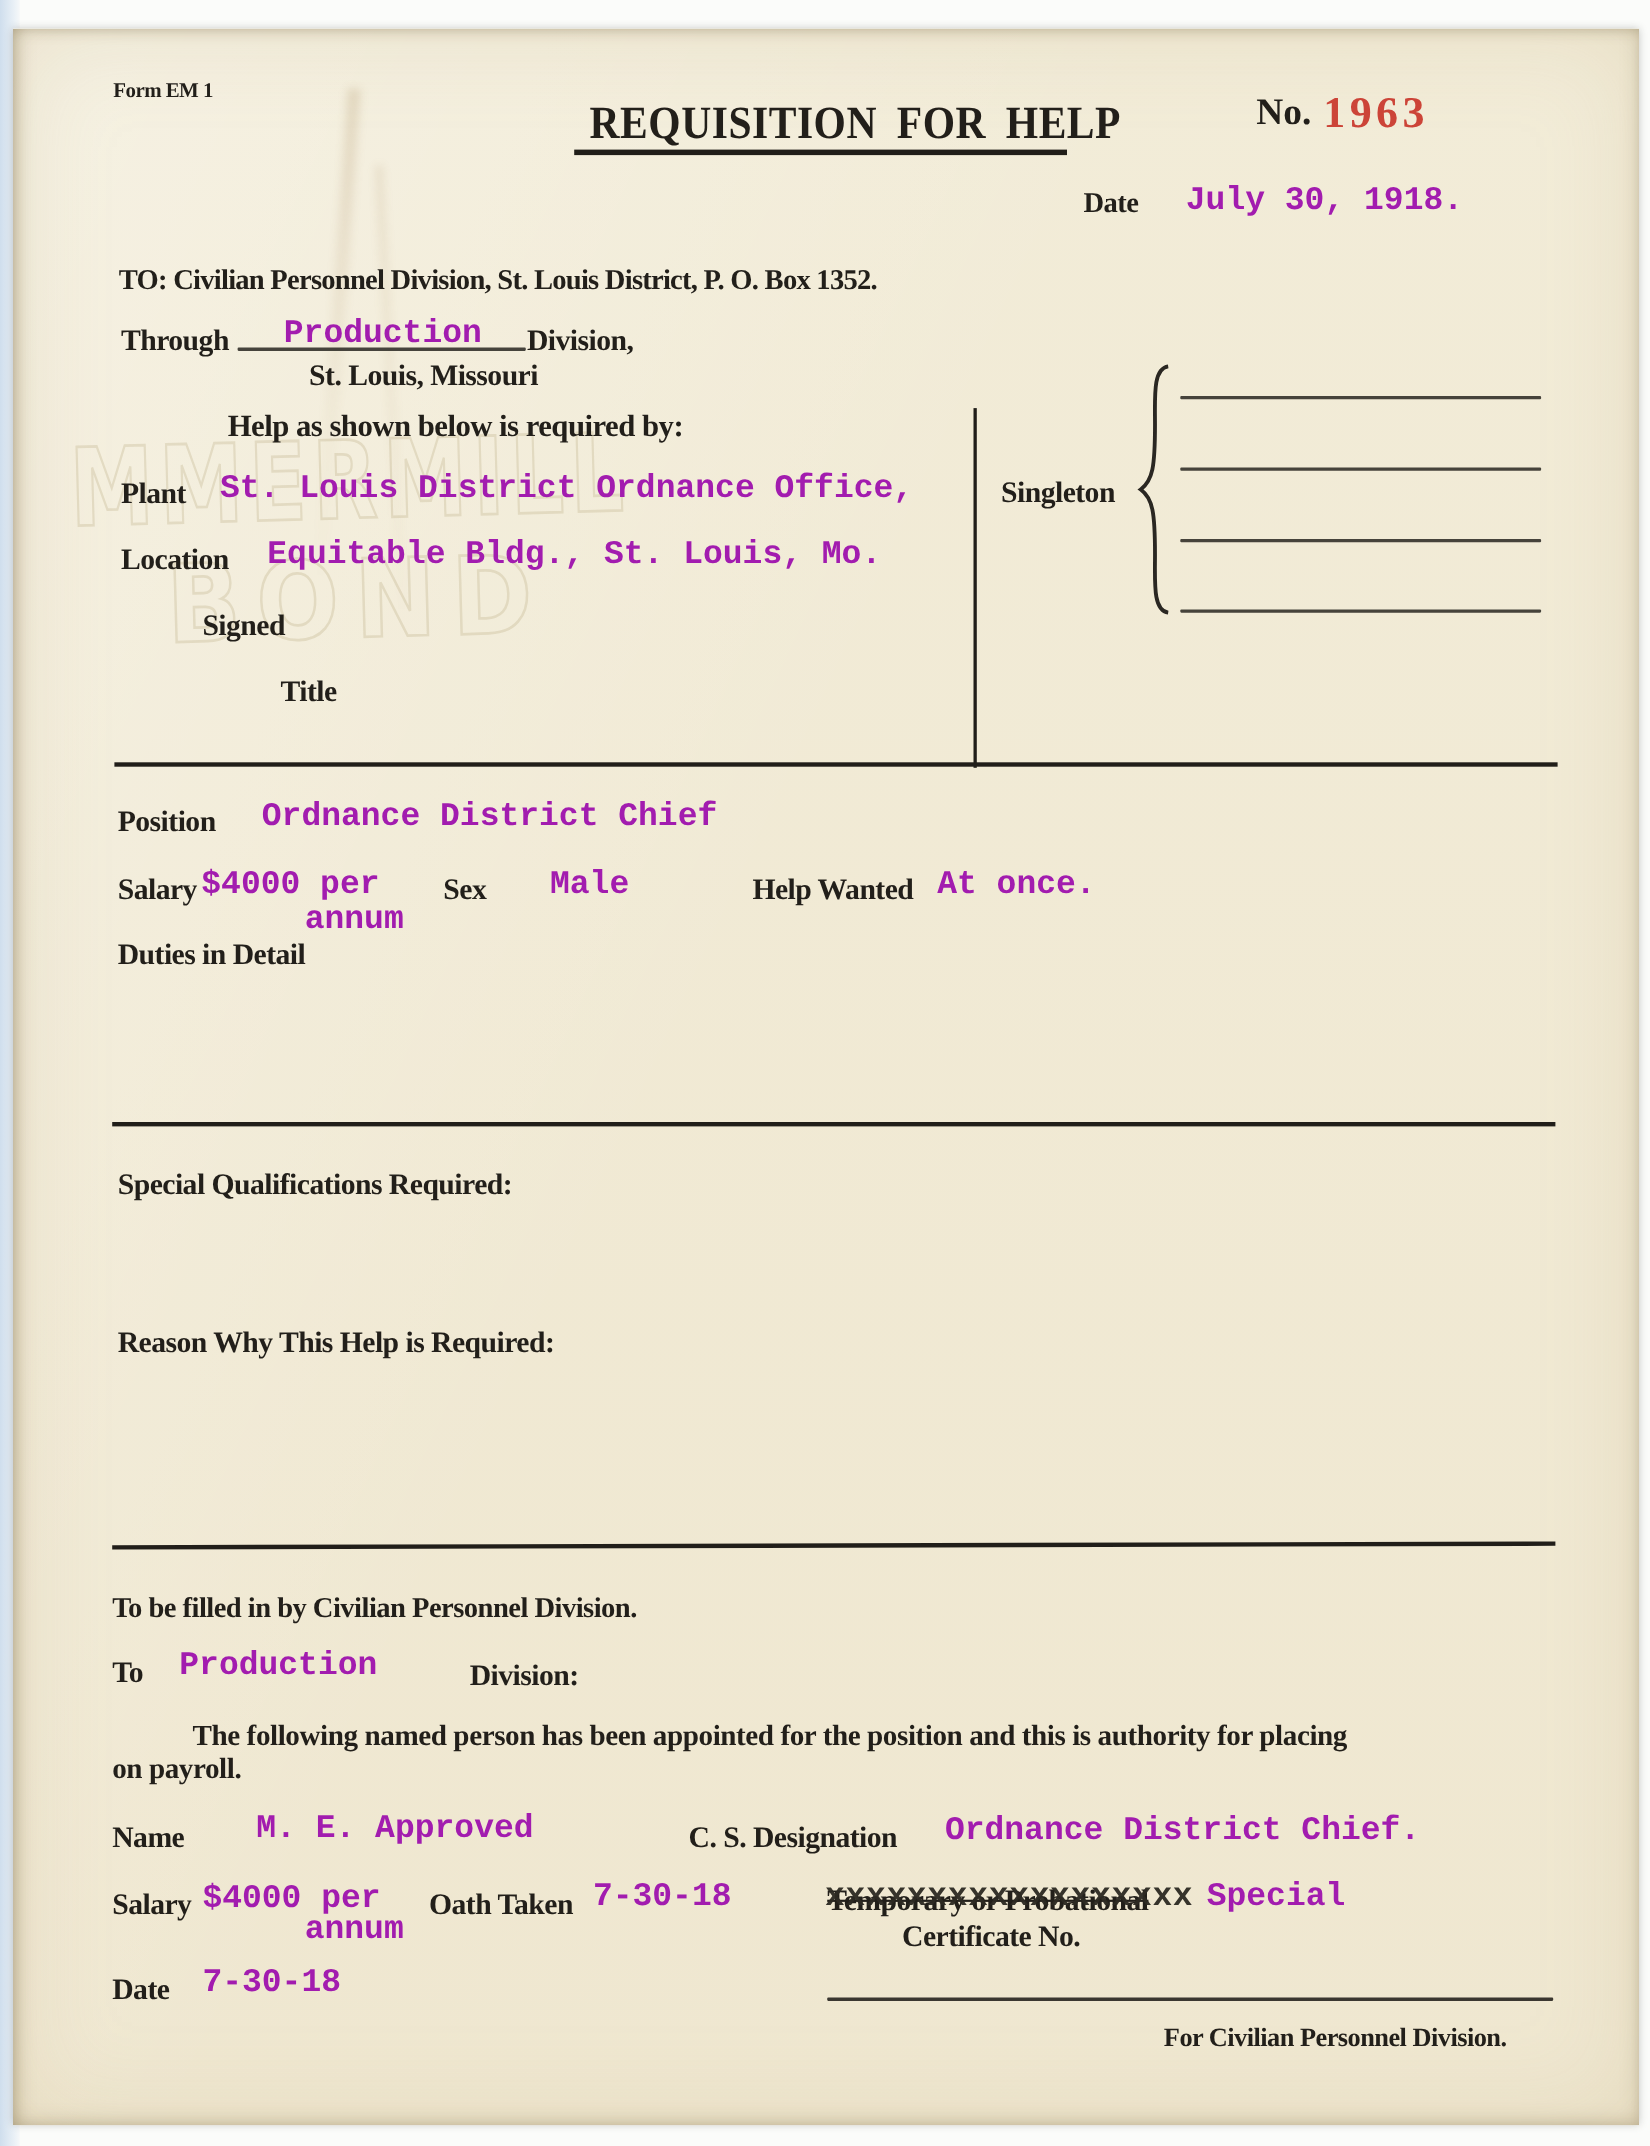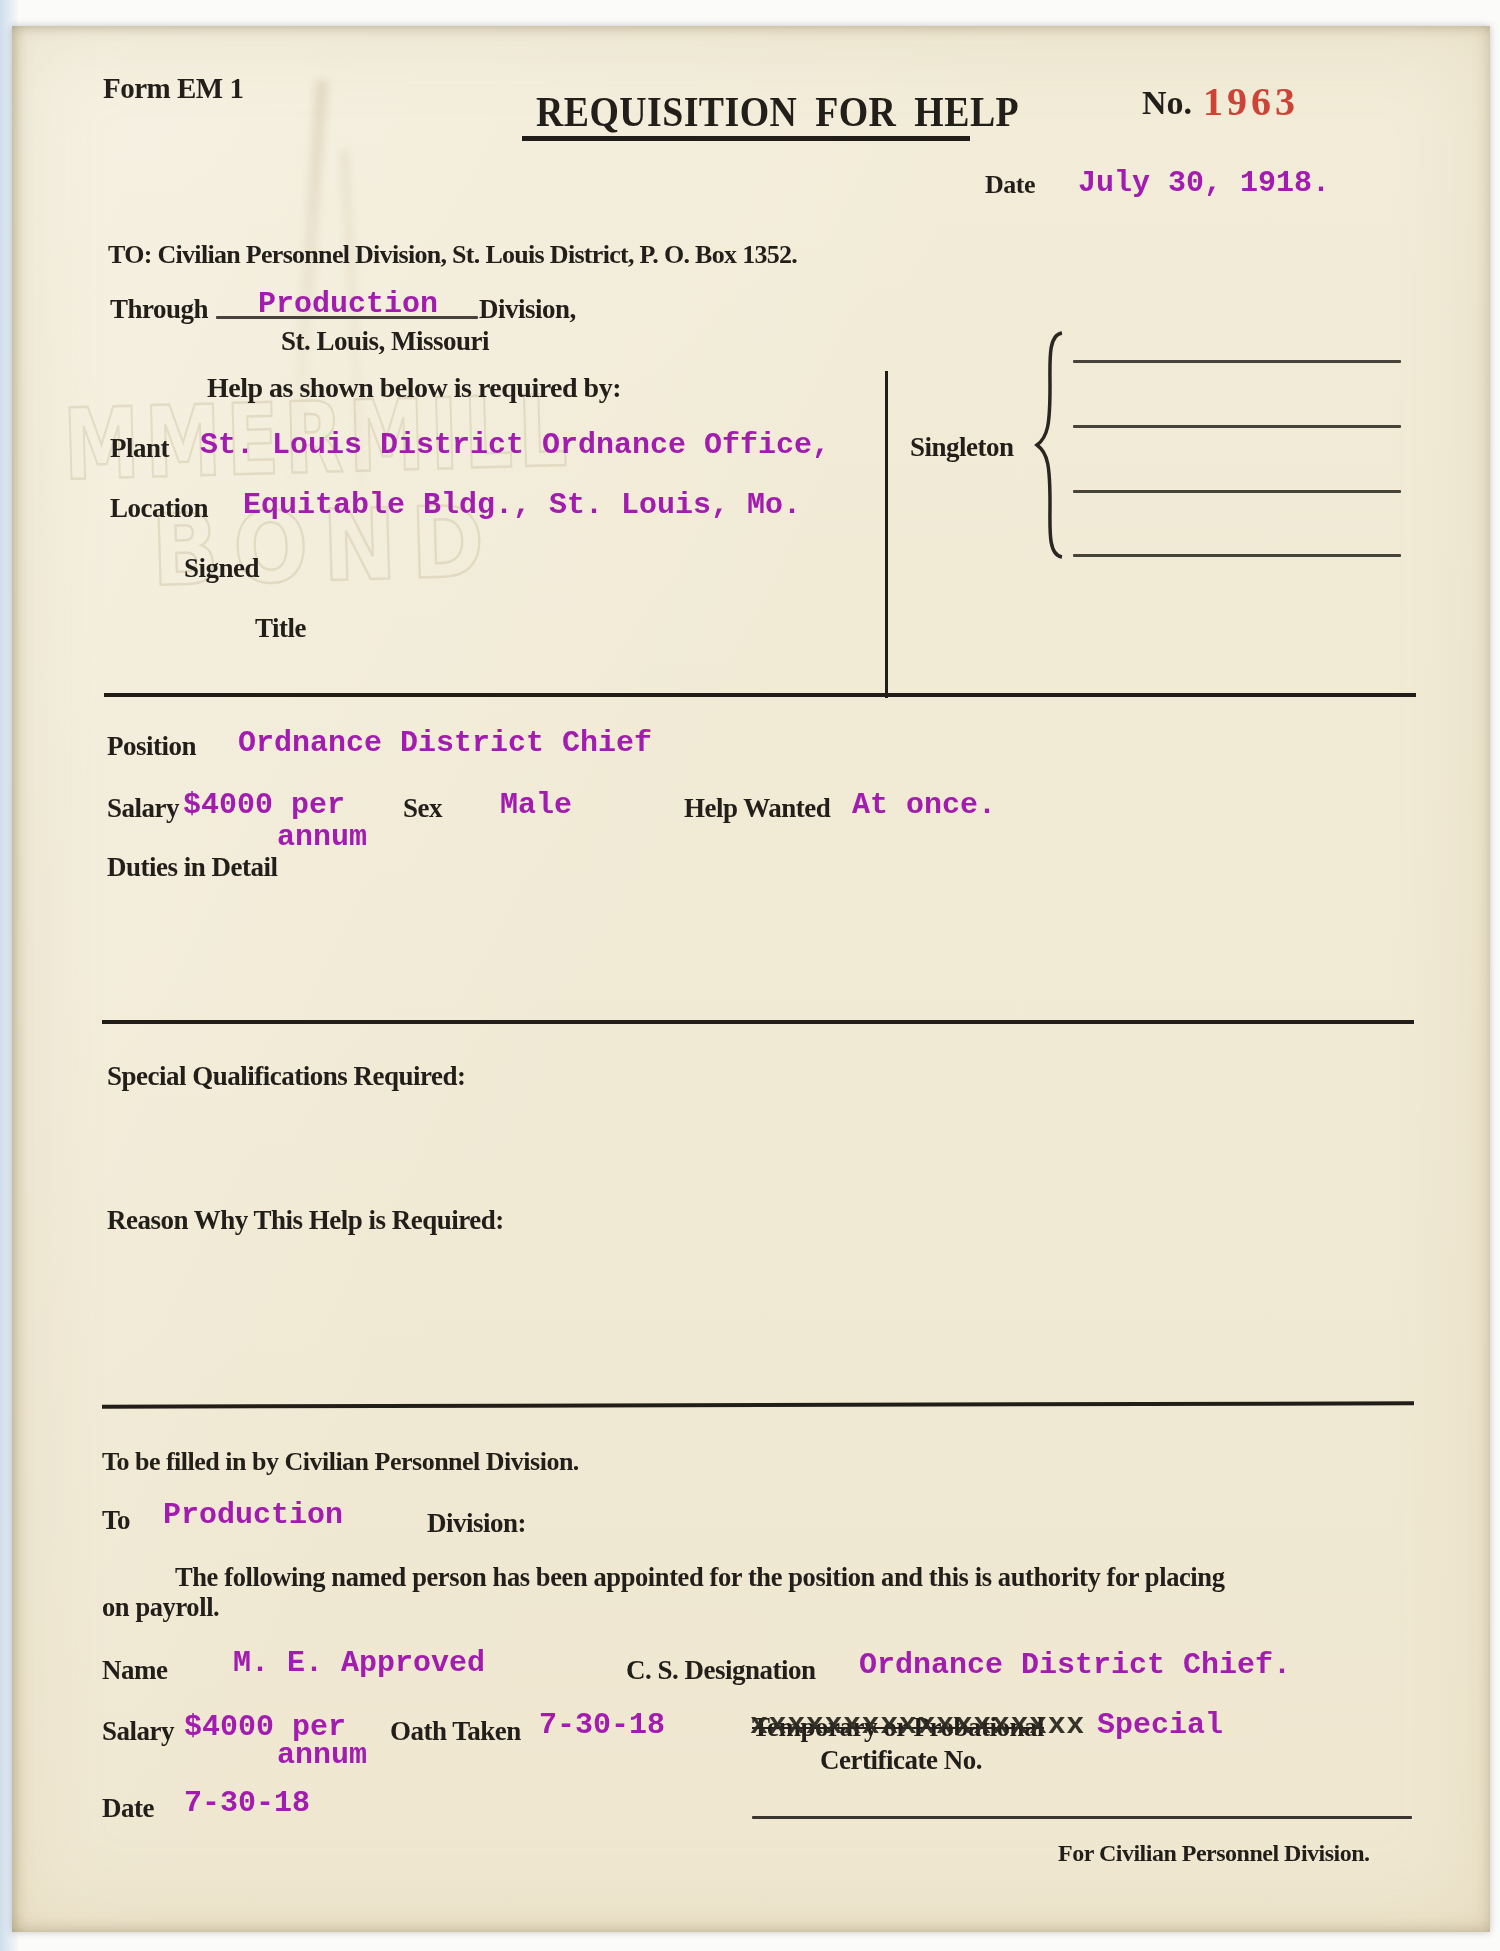--- a/index.html
+++ b/index.html
@@ -39,21 +39,21 @@
 
   
   <div class="wm" style="left:62px;top:388px;font-size:98px;letter-spacing:7px;transform:rotate(-1.6deg) scaleX(0.78);transform-origin:left top;">MMERMILL</div>
   <div class="wm" style="left:150px;top:494px;font-size:98px;letter-spacing:16px;transform:rotate(-1.6deg) scaleX(0.9);transform-origin:left top;">BOND</div>
 
   
   <div class="smudge" style="left:300px;top:80px;width:12px;height:460px;background:linear-gradient(rgba(146,106,52,.35),rgba(146,106,52,.05) 70%,transparent);transform:rotate(4deg);"></div>
   <div class="smudge" style="left:352px;top:150px;width:7px;height:420px;background:linear-gradient(rgba(146,106,52,.25),transparent);transform:rotate(-3deg);"></div>
 
   
-  <span class="abs p" style="left:103px;top:72px;font-size:29px;">Form EM 1</span>
+  <span class="abs p" style="left:103px;top:72px;font-size:19px;">Form EM 1</span>
 
   <span class="abs p" style="left:536px;top:88px;font-size:42px;letter-spacing:0.5px;word-spacing:9px;transform:scaleX(0.9);transform-origin:left top;">REQUISITION FOR HELP</span>
   <div class="rule" style="left:522px;top:136px;width:448px;height:5px;"></div>
 
   <span class="abs p" style="left:1142px;top:84px;font-size:34px;letter-spacing:0;">No.</span>
   <span class="abs" style="left:1203px;top:78px;font-family:'Liberation Serif',serif;font-weight:700;font-size:40px;letter-spacing:4px;color:#cc4438;">1963</span>
 
   <span class="abs p" style="left:985px;top:170px;font-size:26px;">Date</span>
   <span class="abs t" style="left:1078px;top:166px;">July 30, 1918.</span>
 

